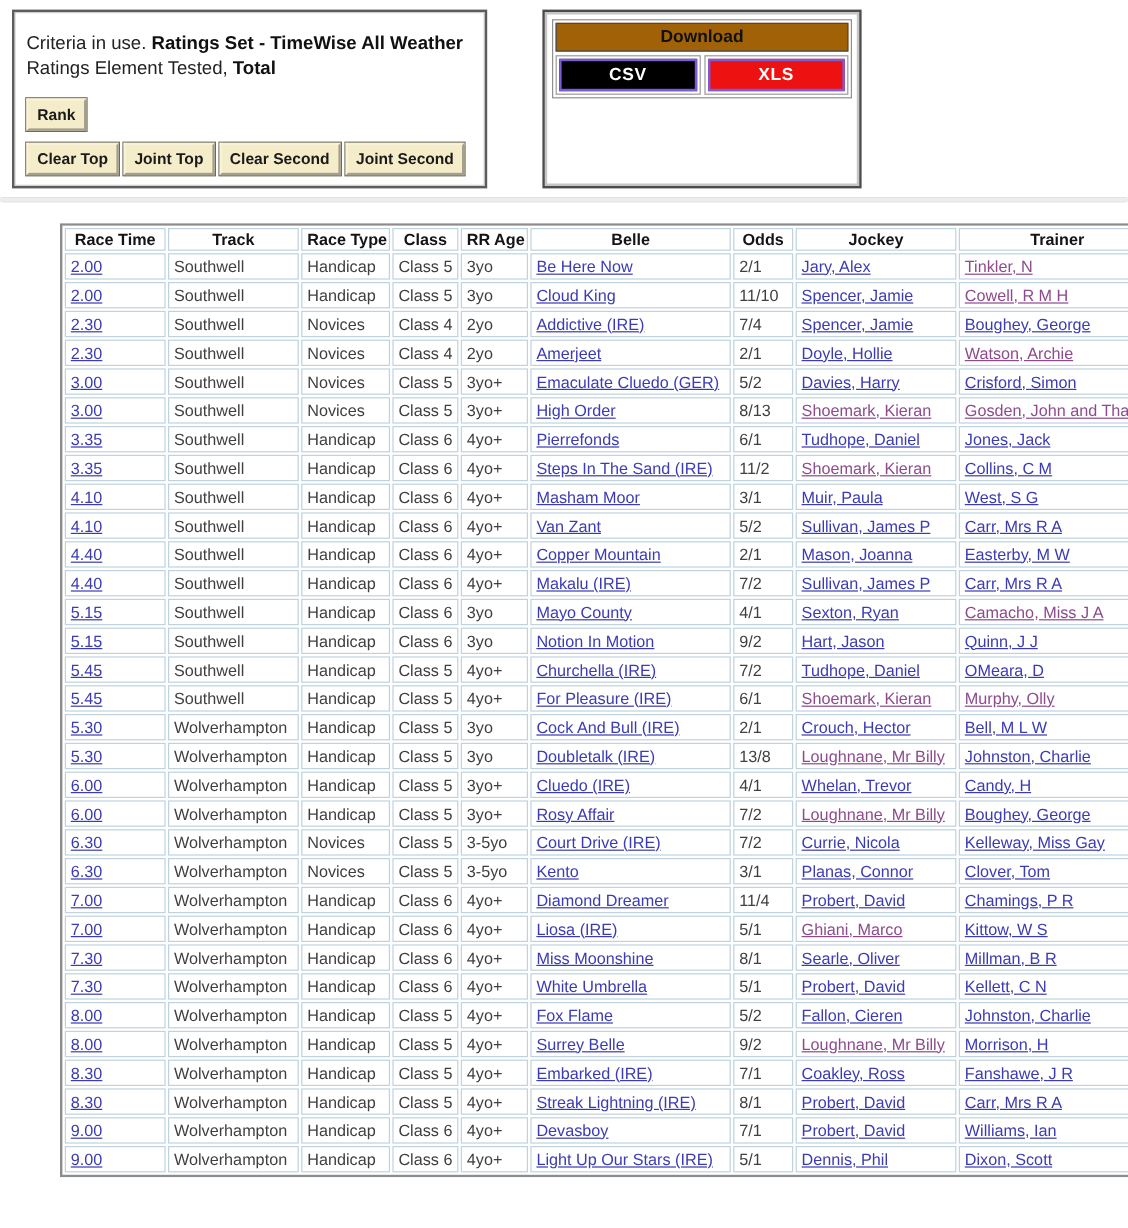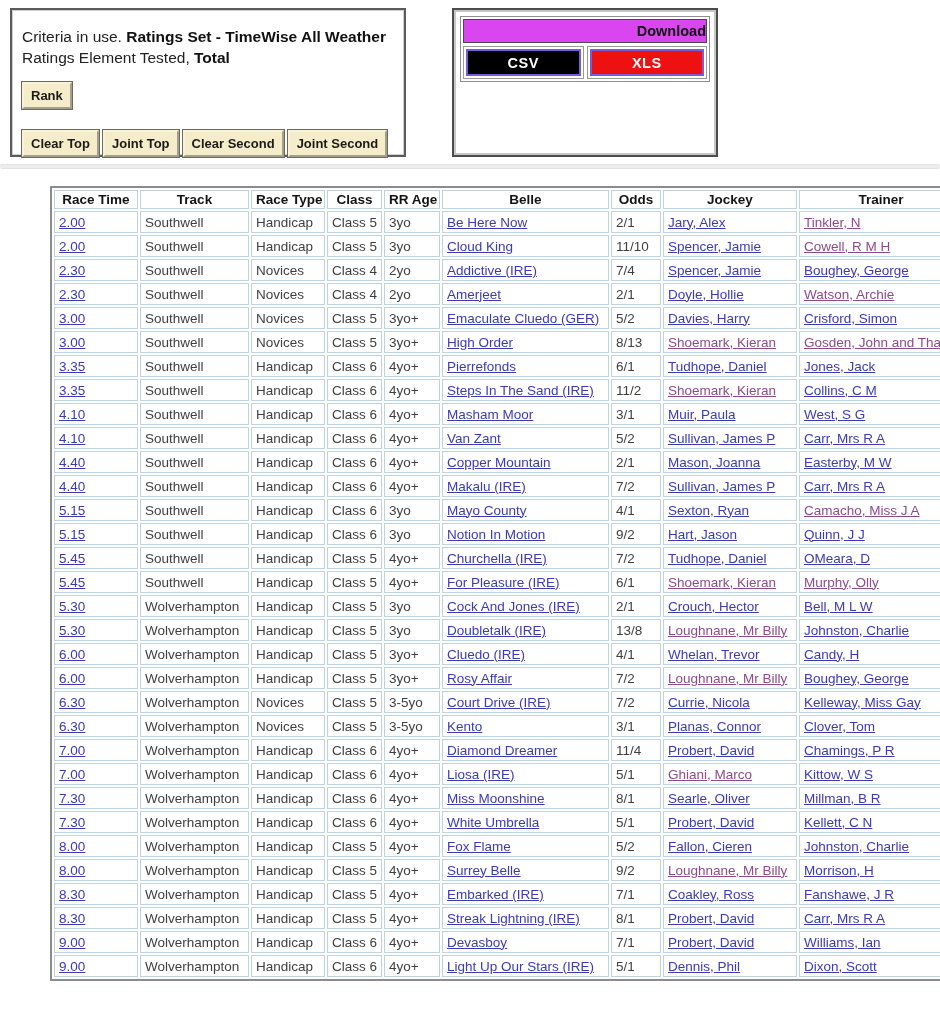--- a/index.html
+++ b/index.html
@@ -18,31 +18,31 @@
   .criteria-text b{font-weight:bold;color:#111;}
   .btn{
     background:var(--beige,#f5ecca);
     border:2px outset #f8f2d8;
     box-shadow:0 0 0 1px #6d6a58;
     font-weight:bold;font-size:13px;color:#1a1a1a;
     font-family:"Liberation Sans",sans-serif;
     padding:4px 7px;cursor:pointer;margin:0;
   }
   .rank-wrap{margin-top:14px;}
-  .btn-row{margin-top:21px;display:flex;gap:4px;}
+  .btn-row{margin-top:10px;display:flex;gap:4px;}
   
   .download-panel{
     position:absolute;left:452px;top:8px;width:266px;height:149px;
     box-sizing:border-box;border:2px solid #4c4c4c;
     box-shadow:inset 0 0 0 2px #c6c6c6;
     background:#fff;padding:6px;
   }
   .download-group{border:1px solid #8f8f8f;padding:2px;}
   .download-header{
-    background:#d946ef;border:1px solid #4a4a4a;text-align:right;
+    background:#a16207;border:1px solid #4a4a4a;text-align:center;
     font-weight:bold;font-size:14.5px;color:#111;padding:3px 0;
   }
   .download-btn-row{display:flex;gap:3px;margin-top:3px;}
   .dl-cell{flex:1;border:1px solid #9a9a9a;padding:2px;background:#fff;}
   .dl-btn{
     display:block;width:100%;height:27px;font-weight:bold;font-size:14.5px;
     color:#fff;border:2px solid var(--purple-border,#7b5cd6);
     font-family:"Liberation Sans",sans-serif;cursor:pointer;letter-spacing:.5px;
   }
   .dl-btn.xls{background:var(--xls-red,#ee1111);}
@@ -328,21 +328,21 @@
           <td><a class="lnk visited">Shoemark, Kieran</a></td>
           <td><a class="lnk visited">Murphy, Olly</a></td>
           <td>S</td>
         </tr>
         <tr>
           <td><a class="lnk">5.30</a></td>
           <td>Wolverhampton</td>
           <td>Handicap</td>
           <td>Class 5</td>
           <td>3yo</td>
-          <td><a class="lnk">Cock And Jones (IRE)</a></td>
+          <td><a class="lnk">Cock And Bull (IRE)</a></td>
           <td>2/1</td>
           <td><a class="lnk">Crouch, Hector</a></td>
           <td><a class="lnk">Bell, M L W</a></td>
           <td>S</td>
         </tr>
         <tr>
           <td><a class="lnk">5.30</a></td>
           <td>Wolverhampton</td>
           <td>Handicap</td>
           <td>Class 5</td>

